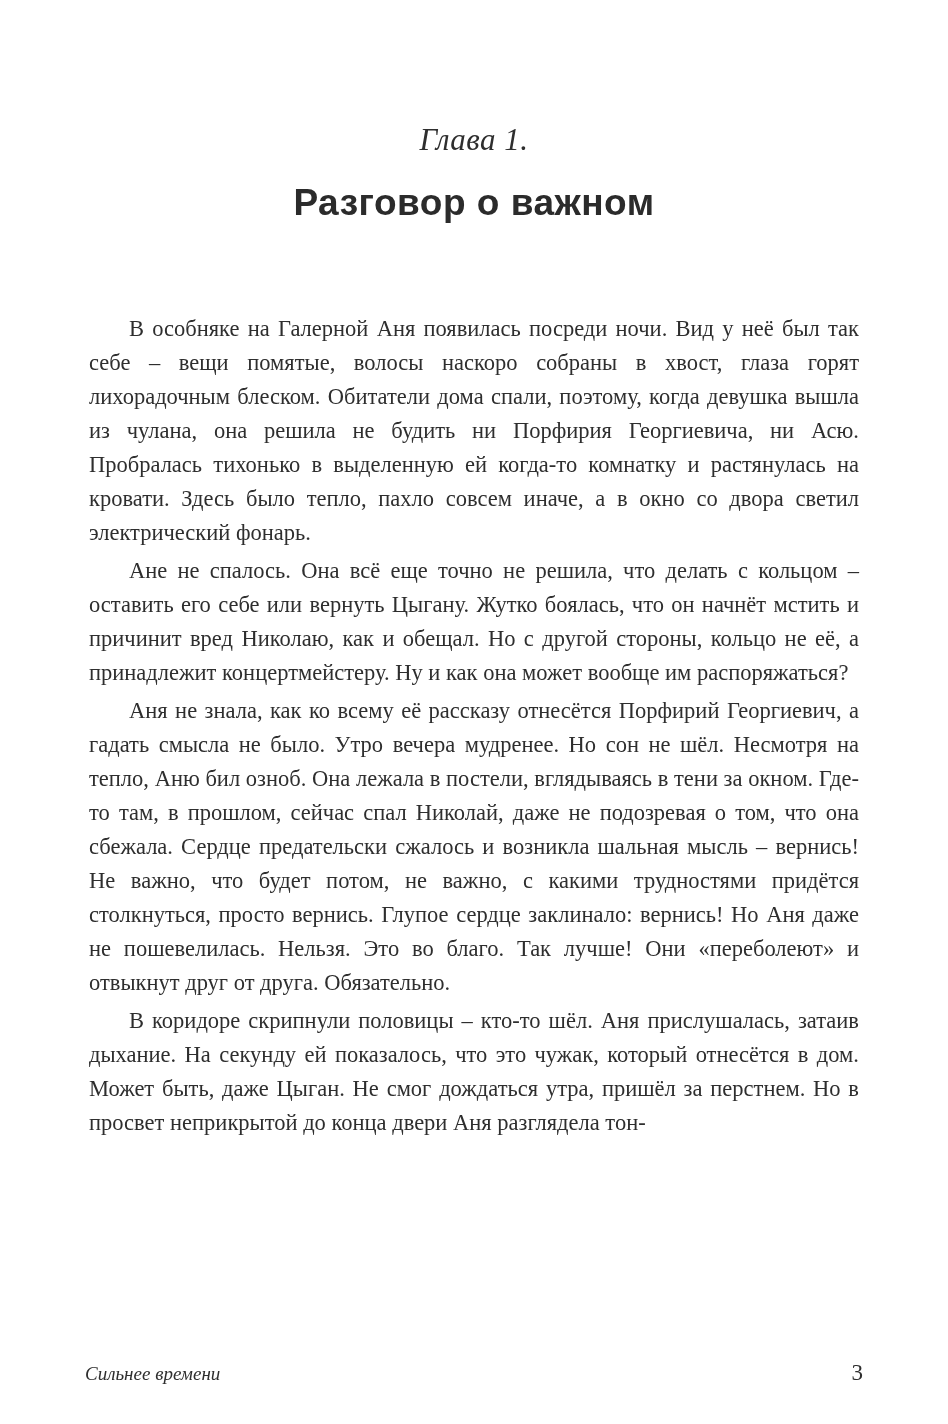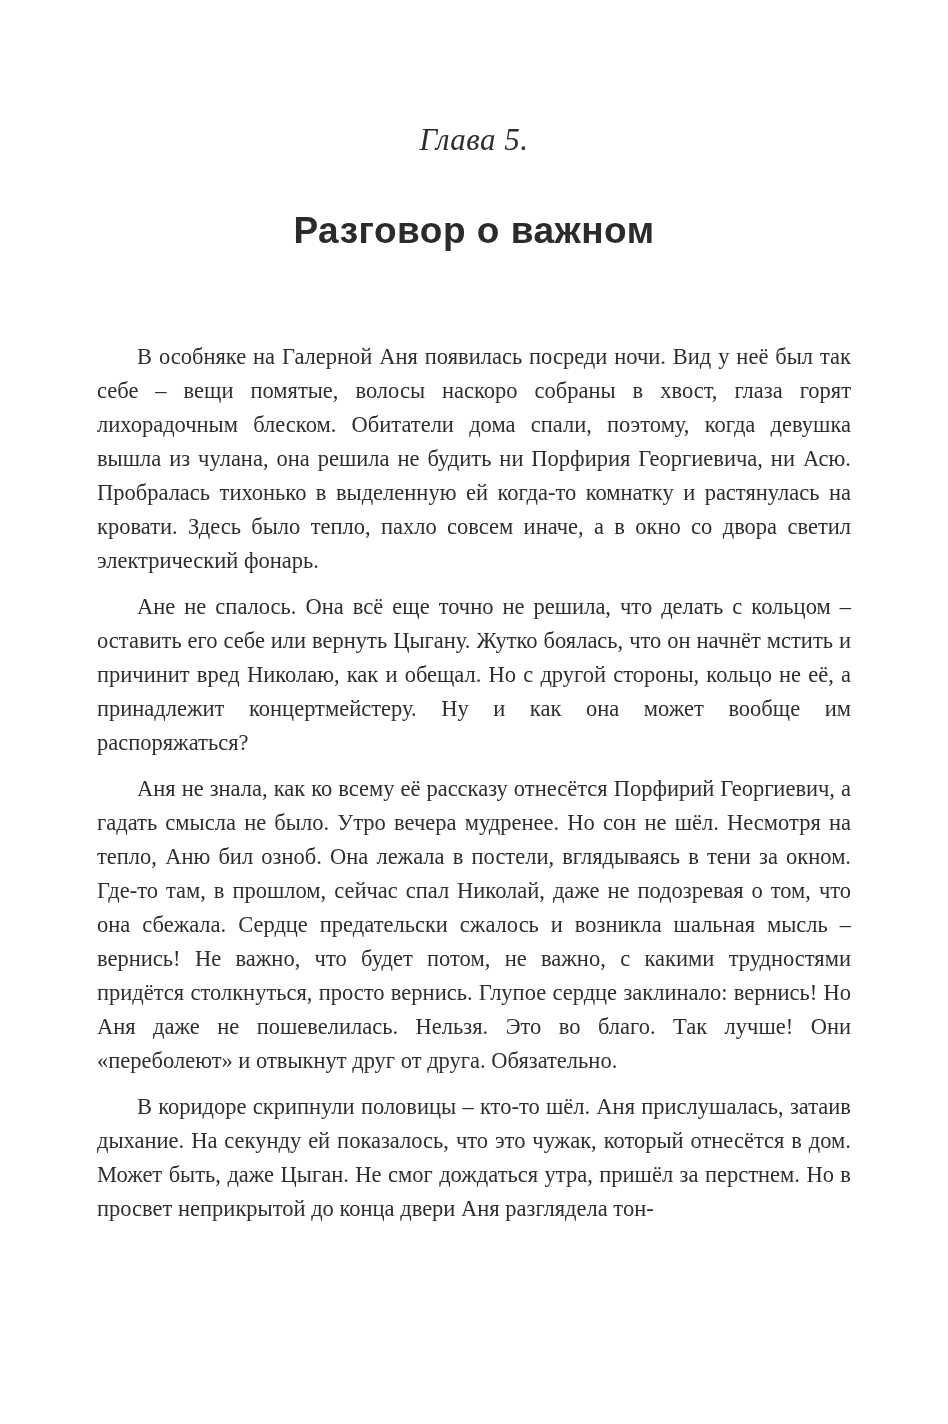--- a/index.html
+++ b/index.html
@@ -17,38 +17,38 @@
   }
   .chapter-label {
     margin-top: 122px;
     text-align: center;
     font-style: italic;
     font-size: 31px;
     letter-spacing: 0.5px;
     color: #2e2e2e;
   }
   .page-title {
-    margin-top: 52px;
+    margin-top: 24px;
     text-align: center;
     font-family: "Liberation Sans", "DejaVu Sans", sans-serif;
     font-weight: 700;
     font-size: 37px;
     letter-spacing: 0.5px;
     color: #2b2b2b;
   }
   .content {
     margin: 88px 85px 0 85px;
     text-align: justify;
     font-size: 22.5px;
     line-height: 34px;
     color: #2e2e2e;
   }
   .content p {
     text-indent: 40px;
-    margin: 12px;
+    margin: 4px;
     hyphens: auto;
   }
   .footer {
     position: absolute;
     left: 85px;
     right: 85px;
     bottom: 38px;
     display: flex;
     justify-content: space-between;
     align-items: baseline;
@@ -61,25 +61,29 @@
   .footer .page-number {
     font-size: 23px;
     color: #2e2e2e;
   }
 </style>
 </head>
 <body>
 
 <div class="page" lang="ru">
 
-  <div class="chapter-label">Глава 5.</div>
+  <div class="chapter-label">Глава 1.</div>
 
   <h1 class="page-title">Разговор о важном</h1>
 
   <div class="content">
     <p>В особняке на Галерной Аня появилась посреди ночи. Вид у неё был так себе – вещи помятые, волосы наскоро собраны в хвост, глаза горят лихорадочным блеском. Обитатели дома спали, поэтому, когда девушка вышла из чулана, она решила не будить ни Порфирия Георгиевича, ни Асю. Пробралась тихонько в выделенную ей когда-то комнатку и растянулась на кровати. Здесь было тепло, пахло совсем иначе, а в окно со двора светил электрический фонарь.</p>
     <p>Ане не спалось. Она всё еще точно не решила, что делать с кольцом – оставить его себе или вернуть Цыгану. Жутко боялась, что он начнёт мстить и причинит вред Николаю, как и обещал. Но с другой стороны, кольцо не её, а принадлежит концертмейстеру. Ну и как она может вообще им распоряжаться?</p>
     <p>Аня не знала, как ко всему её рассказу отнесётся Порфирий Георгиевич, а гадать смысла не было. Утро вечера мудренее. Но сон не шёл. Несмотря на тепло, Аню бил озноб. Она лежала в постели, вглядываясь в тени за окном. Где-то там, в прошлом, сейчас спал Николай, даже не подозревая о том, что она сбежала. Сердце предательски сжалось и возникла шальная мысль – вернись! Не важно, что будет потом, не важно, с какими трудностями придётся столкнуться, просто вернись. Глупое сердце заклинало: вернись! Но Аня даже не пошевелилась. Нельзя. Это во благо. Так лучше! Они «переболеют» и отвыкнут друг от друга. Обязательно.</p>
     <p>В коридоре скрипнули половицы – кто-то шёл. Аня прислушалась, затаив дыхание. На секунду ей показалось, что это чужак, который отнесётся в дом. Может быть, даже Цыган. Не смог дождаться утра, пришёл за перстнем. Но в просвет неприкрытой до конца двери Аня разглядела тон-</p>
   </div>
 
+  <div class="footer">
+    <span class="book-title">Сильнее времени</span>
+    <span class="page-number">3</span>
+  </div>
 
 </div>
 
 </body></html>

